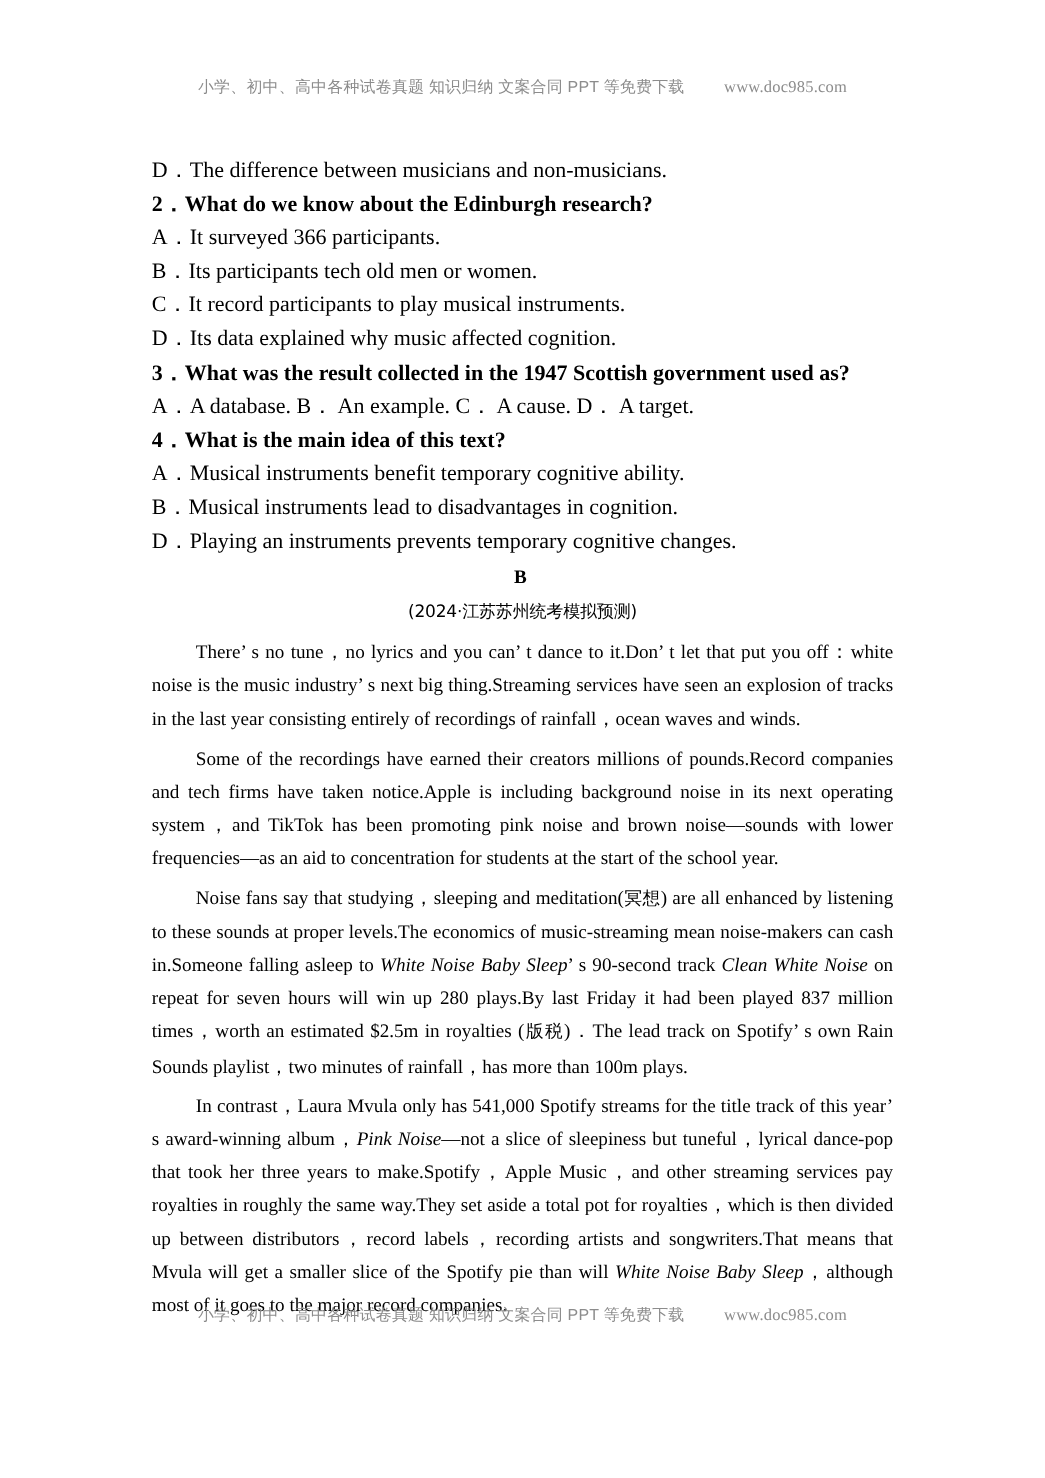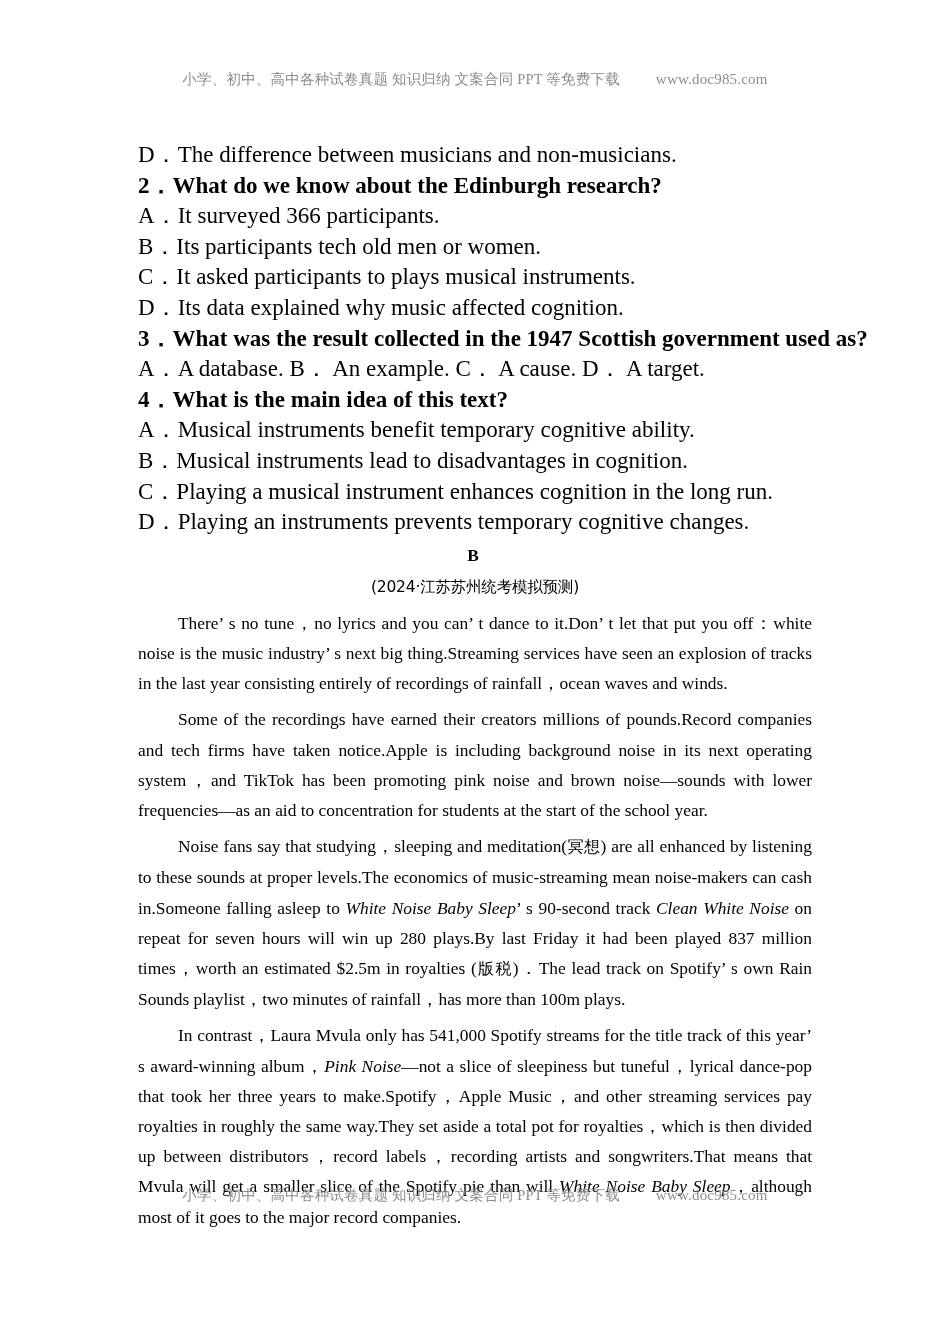--- a/index.html
+++ b/index.html
@@ -28,42 +28,42 @@
     position: absolute;
     left: 0;
     width: 950px;
     text-align: center;
     color: #8c8c8c;
     font-size: 14.5px;
     letter-spacing: 0.2px;
     white-space: nowrap;
   }
   .watermark .cn {
-    font-family: Liberation Serif, serif;
+    font-family: Liberation Sans, sans-serif;
     font-size: 14.5px;
   }
   .watermark .url {
     font-family: "Liberation Serif", "DejaVu Serif", serif;
     font-size: 15px;
     margin-left: 36px;
   }
   #wm-top { top: 70px; }
   #wm-bottom { top: 1186px; }
 
   
   .column {
     position: absolute;
     left: 138px;
     top: 140px;
     width: 674px;
   }
 
   
   .qline {
-    font-size: 23px;
+    font-size: 20px;
     line-height: 30.6px;
     white-space: nowrap;
   }
   .qline .lbl {
     display: inline-block;
     min-width: 30px;
   }
   .qline.question {
     font-weight: bold;
   }
@@ -120,28 +120,27 @@
     <span class="cn">小学、初中、高中各种试卷真题  知识归纳  文案合同  PPT 等免费下载</span><span class="url">www.doc985.com</span>
   </div>
 
   <div class="column">
 
     <div id="quiz-block">
         <div class="qline"><span class="lbl">D．</span><span>The difference between musicians and non-musicians.</span></div>
         <div class="qline question"><span class="lbl">2．</span><span>What do we know about the Edinburgh research?</span></div>
         <div class="qline"><span class="lbl">A．</span><span>It surveyed 366 participants.</span></div>
         <div class="qline"><span class="lbl">B．</span><span>Its participants tech old men or women.</span></div>
-        <div class="qline"><span class="lbl">C．</span><span>It asked participants to plays musical instruments.</span></div>
+        <div class="qline"><span class="lbl">C．</span><span>It record participants to play musical instruments.</span></div>
         <div class="qline"><span class="lbl">D．</span><span>Its data explained why music affected cognition.</span></div>
         <div class="qline question"><span class="lbl">3．</span><span>What was the result collected in the 1947 Scottish government used as?</span></div>
         <div class="qline"><span class="lbl">A．</span><span>A database.  B．  An example.  C．  A cause.  D．  A target.</span></div>
         <div class="qline question"><span class="lbl">4．</span><span>What is the main idea of this text?</span></div>
         <div class="qline"><span class="lbl">A．</span><span>Musical instruments benefit temporary cognitive ability.</span></div>
         <div class="qline"><span class="lbl">B．</span><span>Musical instruments lead to disadvantages in cognition.</span></div>
-        <div class="qline"><span class="lbl">C．</span><span>Playing a musical instrument enhances cognition in the long run.</span></div>
         <div class="qline"><span class="lbl">D．</span><span>Playing an instruments prevents temporary cognitive changes.</span></div>
       </div>
 
     <div class="section-letter">B</div>
 
     <div class="source">(2024·江苏苏州统考模拟预测)</div>
 
     <div id="passage-block">
         <p class="para">There’ s no tune，no lyrics and you can’ t dance to it.Don’ t let that put you off：white noise is the music industry’ s next big thing.Streaming services have seen an explosion of tracks in the last year consisting entirely of recordings of rainfall，ocean waves and winds.</p>
         <p class="para">Some of the recordings have earned their creators millions of pounds.Record companies and tech firms have taken notice.Apple is including background noise in its next operating system，and TikTok has been promoting pink noise and brown noise—sounds with lower frequencies—as an aid to concentration for students at the start of the school year.</p>

